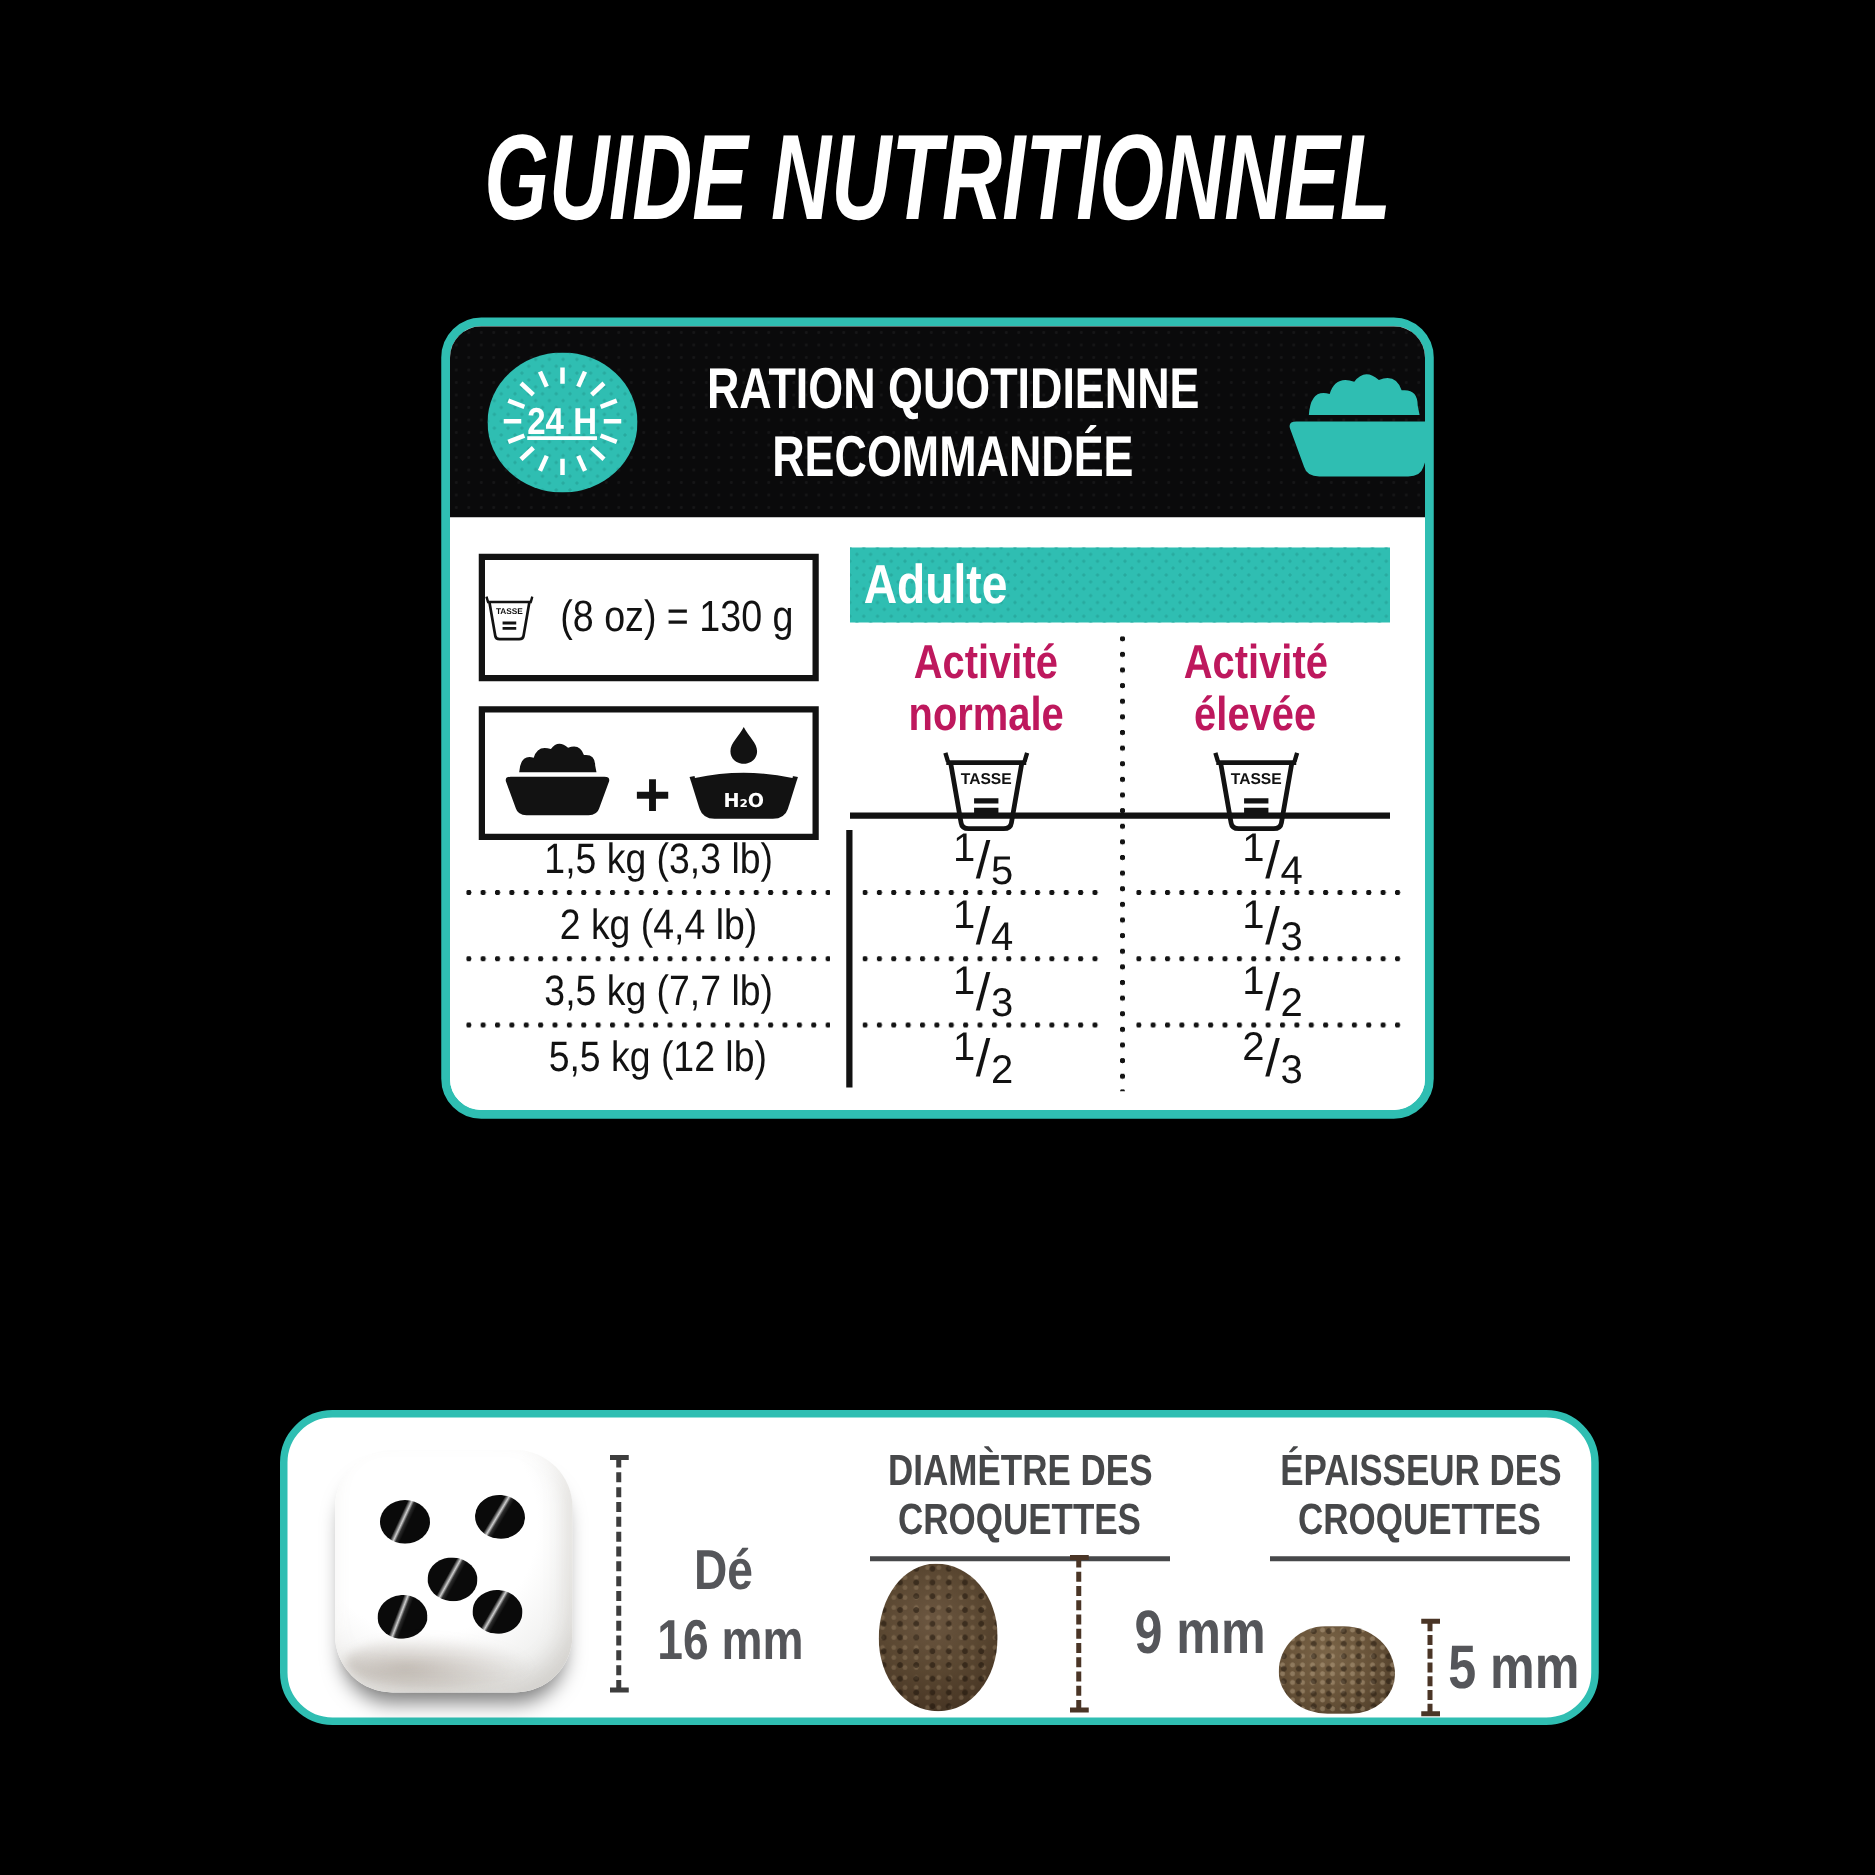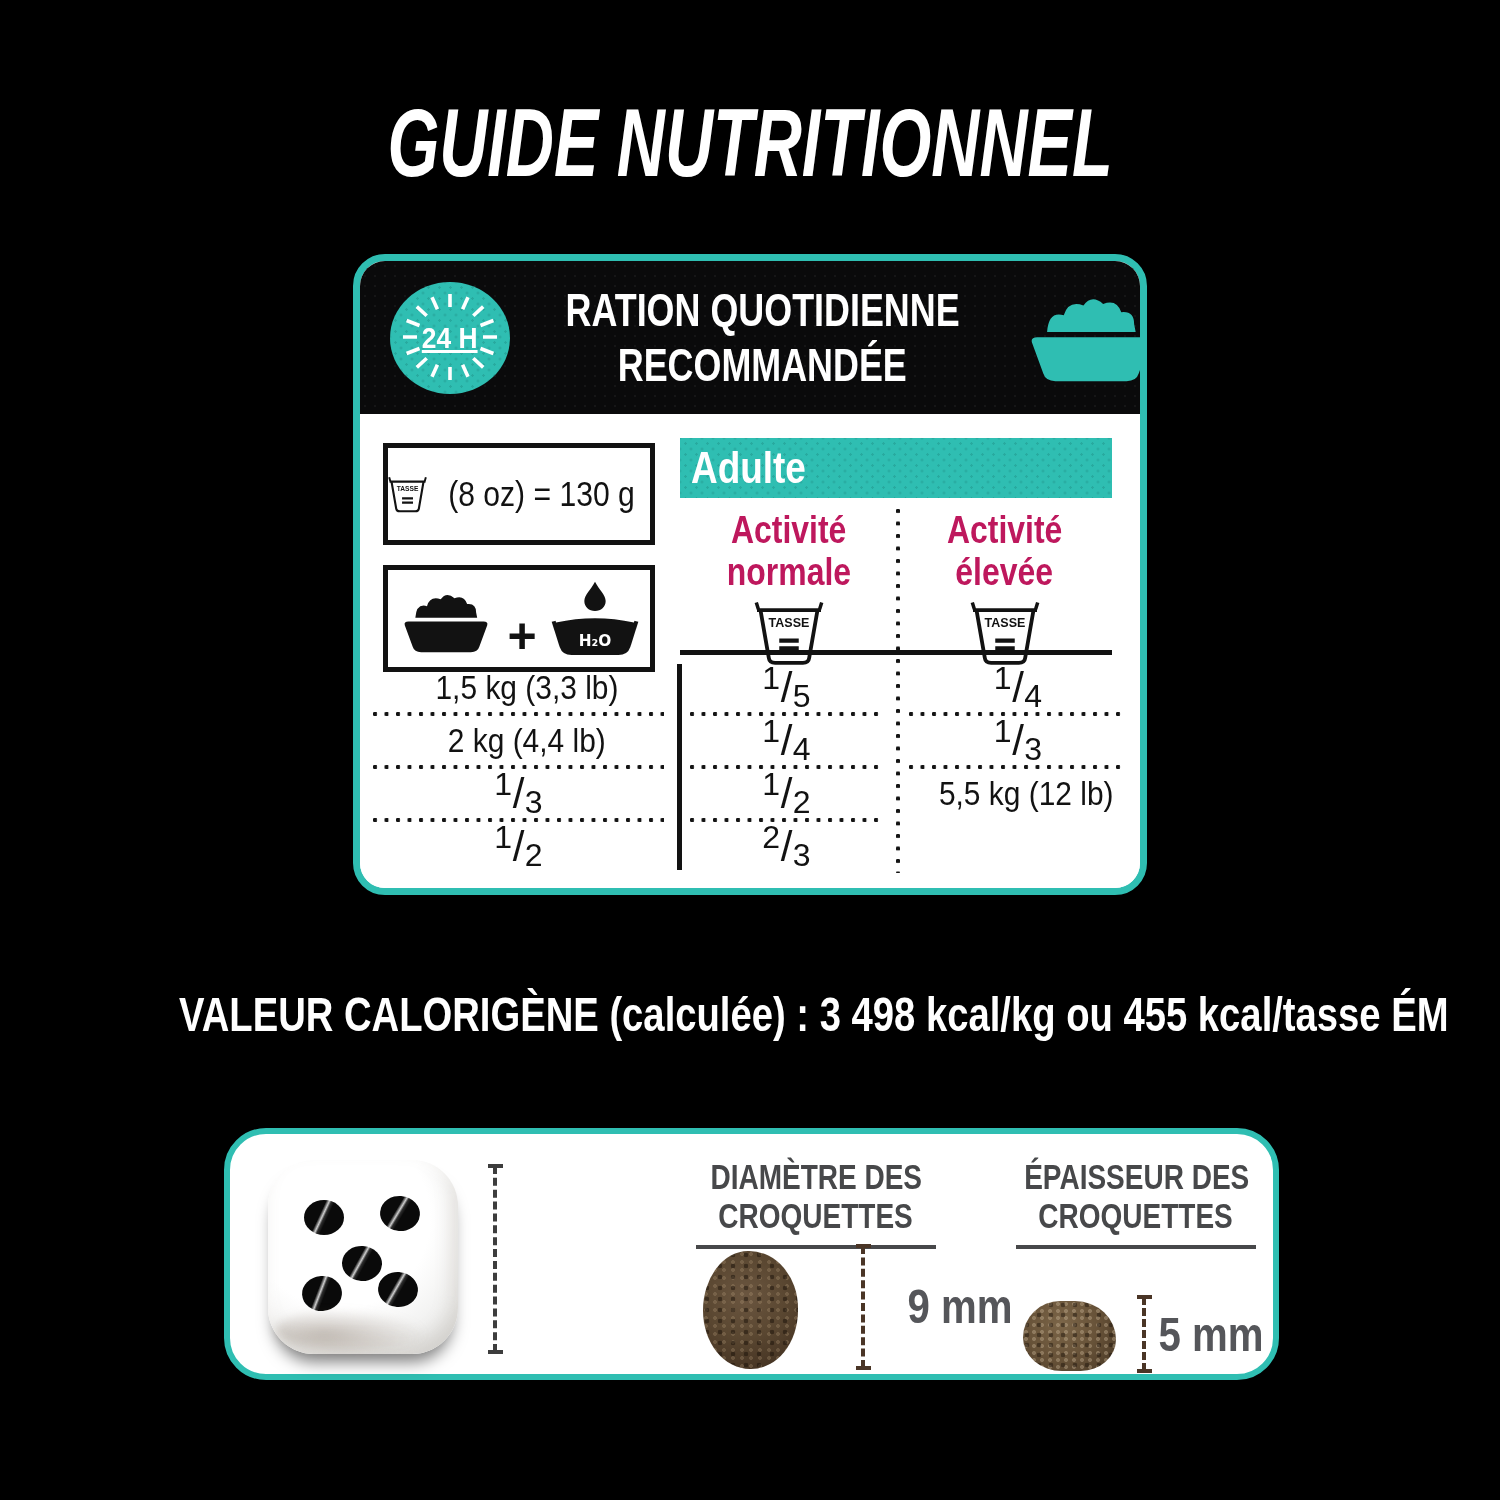--- a/index.html
+++ b/index.html
@@ -276,20 +276,23 @@
             </span>
           </div>
         <div class="tc sep">
             <span class="frac">
               <span class="fn">1</span>
               <span class="fs">/</span>
               <span class="fd">3</span>
             </span>
           </div>
 
+        <div class="tc tc-w sep">
+            <span class="cx">3,5 kg (7,7 lb)</span>
+          </div>
         <div class="tc sep">
             <span class="frac">
               <span class="fn">1</span>
               <span class="fs">/</span>
               <span class="fd">3</span>
             </span>
           </div>
         <div class="tc sep">
             <span class="frac">
               <span class="fn">1</span>
@@ -313,34 +316,35 @@
               <span class="fn">2</span>
               <span class="fs">/</span>
               <span class="fd">3</span>
             </span>
           </div>
       </div>
 
     </div>
   </section>
 
-  <div class="calorie">
-    <span class="cx">VALEUR CALORIGÈNE (calculée) : 3 498 kcal/kg ou 455 kcal/tasse ÉM</span>
-  </div>
 
   <section class="kibble-card">
 
     <div class="die">
       <div class="pip pip1"></div>
       <div class="pip pip2"></div>
       <div class="pip pip3"></div>
       <div class="pip pip4"></div>
       <div class="pip pip5"></div>
     </div>
     <div class="measure die-measure"></div>
+    <div class="die-label">
+      <span class="cx">Dé</span><br>
+      <span class="cx">16 mm</span>
+    </div>
 
     <div class="kgroup kg-diam">
       <span class="cx">DIAMÈTRE DES</span><br>
       <span class="cx">CROQUETTES</span>
       <div class="rule"></div>
     </div>
     <div class="kibble-top"></div>
     <div class="measure diam-measure"></div>
     <div class="kvalue diam-value">
       <span class="cx">9 mm</span>

